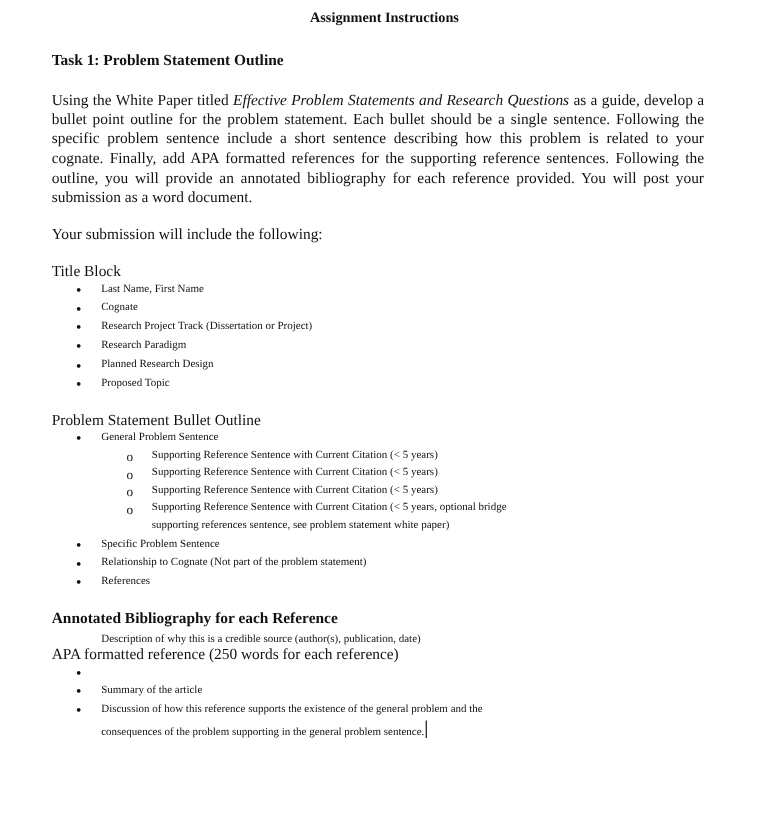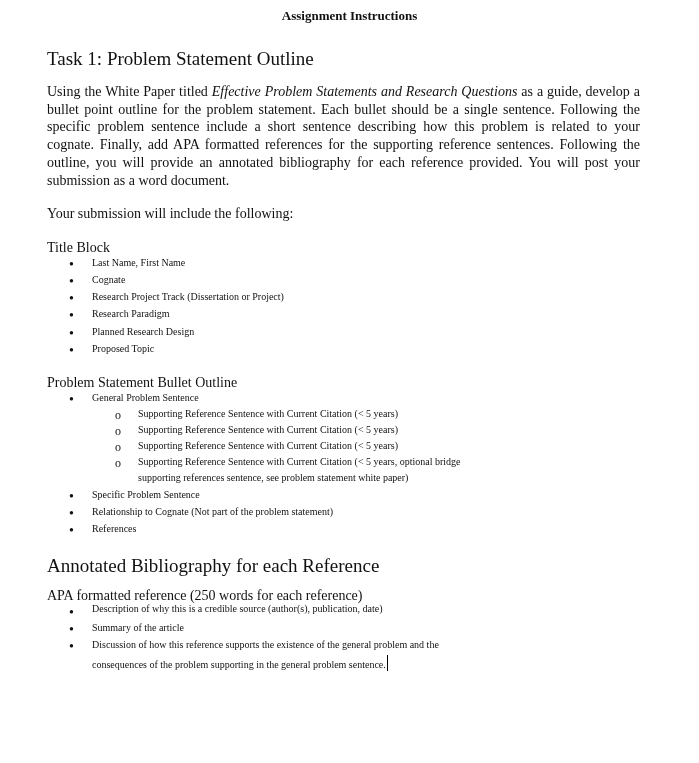--- a/index.html
+++ b/index.html
@@ -1,21 +1,21 @@
 <!DOCTYPE html>
 <html><head>
 <meta charset="utf-8">
 <style>
   html, body { margin:0; padding:0; background:#ffffff; }
   body { width:699px; height:763px; overflow:hidden; position:relative;
          font-family:"Liberation Serif", "DejaVu Serif", serif; color:#111; }
   .page { position:absolute; left:0; top:0; width:699px; height:763px; }
   .title { position:absolute; left:0; width:699px; top:8px; text-align:center;
            font-weight:bold; font-size:13px; }
-  .h { position:absolute; left:47px; font-weight:normal; font-size:19px; }
+  .h { position:absolute; left:47px; font-weight:bold; font-size:14px; }
   .para { position:absolute; left:47px; width:593px; font-size:14px; line-height:17.7px;
           text-align:justify;font-family:Liberation Serif, serif; }
   .line { position:absolute; left:47px; font-size:14px; white-space:nowrap;text-align:center; }
   .li { position:absolute; font-size:10px; white-space:nowrap; }
   .bullet { position:absolute; font-size:14px; }
   .cursor { display:inline-block; width:1px; height:16px; background:#000; vertical-align:-3px; margin-left:1px; }
 </style>
 </head>
 <body>
 
@@ -56,19 +56,19 @@
   <div class="bullet" style="left:69px;top:489px">•</div>
   <div class="li" style="left:92px;top:489px">Specific Problem Sentence</div>
   <div class="bullet" style="left:69px;top:506px">•</div>
   <div class="li" style="left:92px;top:506px">Relationship to Cognate (Not part of the problem statement)</div>
   <div class="bullet" style="left:69px;top:523px">•</div>
   <div class="li" style="left:92px;top:523px">References</div>
 
   <div class="h" style="top:555px">Annotated Bibliography for each Reference</div>
   <div class="line" style="top:588px">APA formatted reference (250 words for each reference)</div>
   <div class="bullet" style="left:69px;top:605px">•</div>
-  <div class="li" style="left:92px;top:603px">Description of why this is a credible source (author(s), publication, date)</div>
+  <div class="li" style="left:92px;top:576px">Description of why this is a credible source (author(s), publication, date)</div>
   <div class="bullet" style="left:69px;top:622px">•</div>
   <div class="li" style="left:92px;top:622px">Summary of the article</div>
   <div class="bullet" style="left:69px;top:639px">•</div>
   <div class="li" style="left:92px;top:639px">Discussion of how this reference supports the existence of the general problem and the</div>
   <div class="li" style="left:92px;top:655px"><span>consequences of the problem supporting in the general problem sentence.</span><span class="cursor"></span></div>
 </div>
 
 </body></html>

